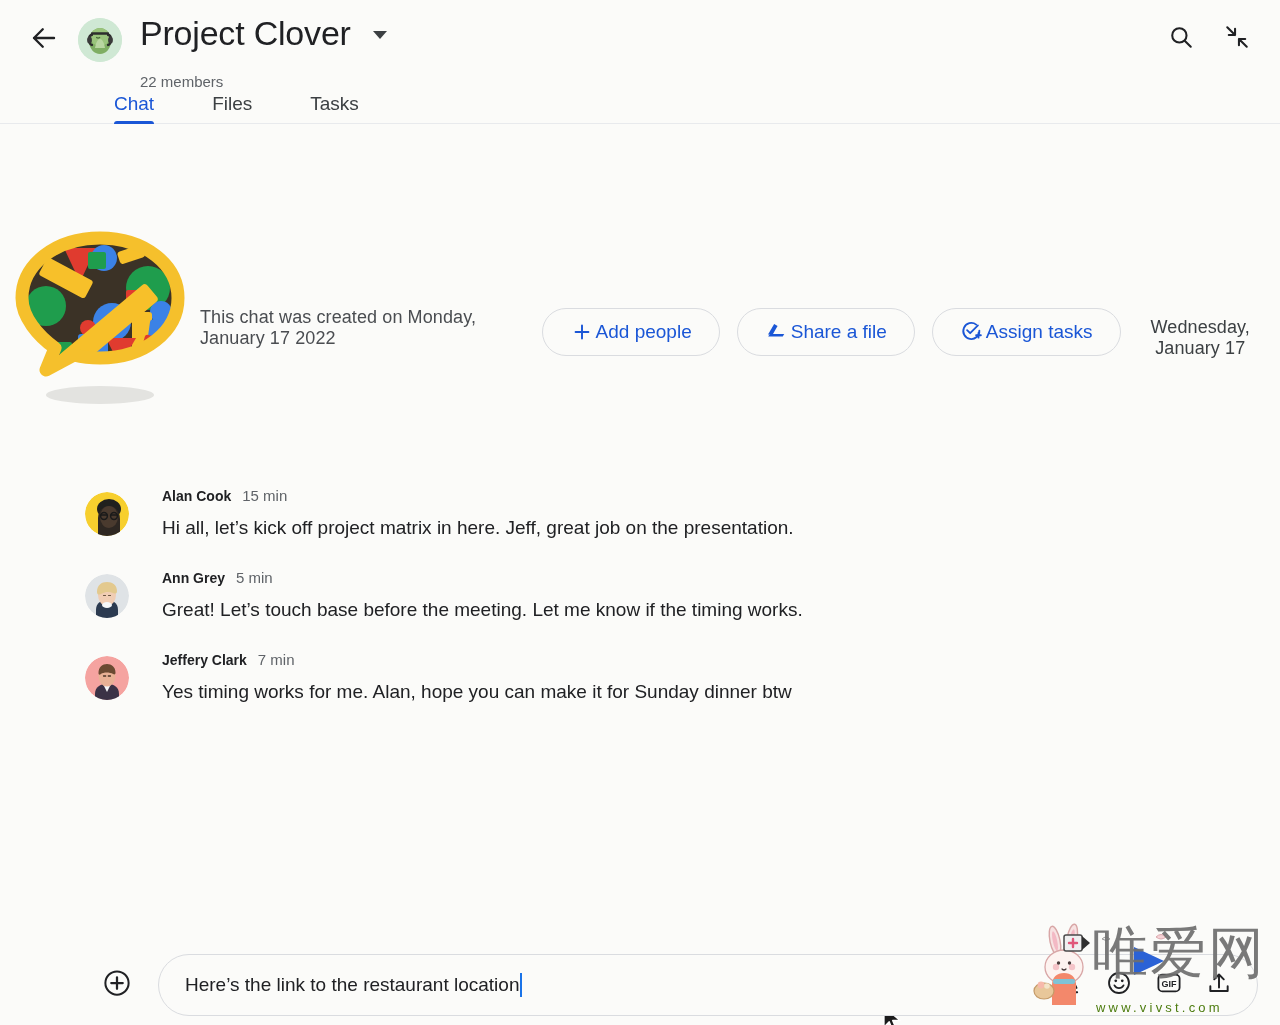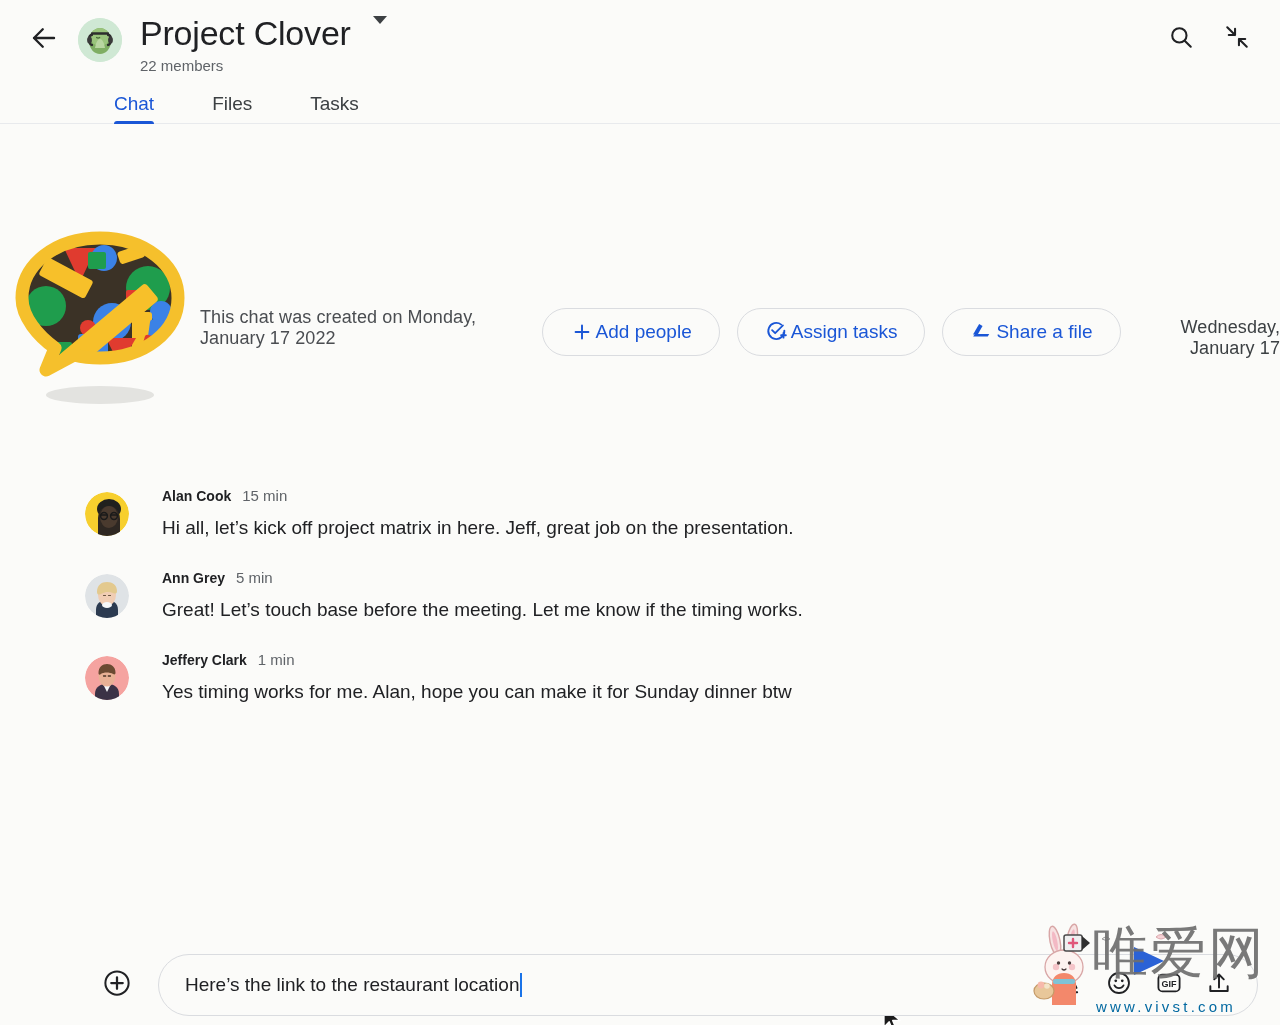--- a/index.html
+++ b/index.html
@@ -60,20 +60,21 @@
     margin-left: 18px;
     display: flex;
     flex-direction: column;
     justify-content: flex-start;
     flex: 1 1 auto;
     min-width: 0;
   }
 
   .title-row {
     display: flex;
+    align-items: center;
     gap: 22px;
     margin-top: -6px;
   }
 
   .room-title {
     font-size: 34px;
     font-weight: 400;
     letter-spacing: -0.2px;
     color: #202124;
     line-height: 42px;
@@ -84,21 +85,21 @@
     width: 0; height: 0;
     border-left: 7px solid transparent;
     border-right: 7px solid transparent;
     border-top: 8px solid #3c4043;
     margin-top: 4px;
   }
 
   .members {
     font-size: 15px;
     color: #5f6368;
-    margin-top: 2px;
+    margin-top: 18px;
     line-height: 20px;
   }
 
   .header-actions {
     position: absolute;
     right: 22px;
     top: 18px;
     display: flex;
     align-items: center;
     gap: 14px;
@@ -200,21 +201,21 @@
     width: 24px;
     height: 24px;
     display: flex;
     align-items: center;
     justify-content: center;
     flex: 0 0 auto;
   }
 
   .day-divider {
     margin-top: 38px;
-    text-align: right;
+    text-align: center;
     font-size: 18px;
     font-weight: 500;
     color: #3c4043;
     letter-spacing: 0.1px;
   }
 
   
   .messages {
     margin-top: 76px;
     padding: 0 0 0 85px;
@@ -341,23 +342,23 @@
     bottom: 4px;
     width: 252px;
     height: 102px;
     pointer-events: none;
   }
 
   .wm-url {
     position: absolute;
     left: 74px;
     bottom: 6px;
-    font-size: 15px;
+    font-size: 13px;
     letter-spacing: 3.2px;
-    color: #0369a1;
+    color: #4d7c0f;
     font-family: "Liberation Sans", sans-serif;
   }
 
   .wm-cn {
     position: absolute;
     left: 70px;
     top: 6px;
     font-size: 56px;
     line-height: 56px;
     color: #6f6f6f;
@@ -490,39 +491,39 @@
         <span class="chip-ico">
           <svg width="22" height="22" viewBox="0 0 24 24" fill="none">
             <path d="M12 5v14M5 12h14" stroke="#1a56d6" stroke-width="2.1" stroke-linecap="round"></path>
           </svg>
         </span>
         <span>Add people</span>
       </div>
 
       <div class="chip">
         <span class="chip-ico">
-          <svg width="23" height="23" viewBox="0 0 24 24" fill="none">
-            <path d="M20.2 11a8.4 8.4 0 1 1-3.3-6.2" stroke="#1a56d6" stroke-width="1.9" stroke-linecap="round"></path>
-            <path d="M7.4 10.6l3.2 3.2 8.1-8.1" stroke="#1a56d6" stroke-width="1.9" stroke-linecap="round" stroke-linejoin="round"></path>
-            <path d="M19.3 13.4v5M16.8 15.9h5" stroke="#1a56d6" stroke-width="1.9" stroke-linecap="round"></path>
-          </svg>
-        </span>
-        <span>Assign tasks</span>
-      </div>
-
-      <div class="chip">
-        <span class="chip-ico">
           <svg width="22" height="22" viewBox="0 0 24 24">
             <path d="M8.9 3.2L2.2 14.6h5.1l5.3-9.1-3.7-2.3z" fill="#1a56d6"></path>
             <path d="M2.9 16l-0.5 0.9h15.9l1.6-2.7H4.3L2.9 16z" fill="#1a56d6"></path>
             <path d="M14.6 4.2l6.5 11.1-2.4 0.9H8.4l6.2-12z" fill="#2f6fd8" opacity="0"></path>
             <path d="M9.6 2.9h4.1l7.1 12.2h-5.3L9.6 2.9z" fill="#1a56d6" opacity="0"></path>
           </svg>
         </span>
         <span>Share a file</span>
+      </div>
+
+      <div class="chip">
+        <span class="chip-ico">
+          <svg width="23" height="23" viewBox="0 0 24 24" fill="none">
+            <path d="M20.2 11a8.4 8.4 0 1 1-3.3-6.2" stroke="#1a56d6" stroke-width="1.9" stroke-linecap="round"></path>
+            <path d="M7.4 10.6l3.2 3.2 8.1-8.1" stroke="#1a56d6" stroke-width="1.9" stroke-linecap="round" stroke-linejoin="round"></path>
+            <path d="M19.3 13.4v5M16.8 15.9h5" stroke="#1a56d6" stroke-width="1.9" stroke-linecap="round"></path>
+          </svg>
+        </span>
+        <span>Assign tasks</span>
       </div>
     </div>
 
     <div class="day-divider">Wednesday, January 17</div>
   </div>
 
   <div class="messages">
 
     <div class="msg">
       <div class="msg-avatar">
@@ -572,21 +573,21 @@
           <path d="M10 38c0-7 5-10 12-10s12 3 12 10v8H10z" fill="#3b3246"></path>
           <path d="M18 28h8l-4 8z" fill="#f4f6f7"></path>
           <ellipse cx="22" cy="20" rx="8.5" ry="10.5" fill="#e8b195"></ellipse>
           <path d="M13.5 17c0-6 4-9 8.5-9s8.5 3 8.5 8.5c0 2-1 2.4-2.4 1.6-3.4-2-9.6-2-12.2 0-1.4 1-2.4 0.6-2.4-1.1z" fill="#6b4a32"></path>
           <path d="M18.5 20h2.2M23.3 20h2.2" stroke="#4a3427" stroke-width="1.3" stroke-linecap="round"></path>
         </svg>
       </div>
       <div class="msg-body">
         <div class="msg-head">
           <span class="msg-author">Jeffery Clark</span>
-          <span class="msg-time">1 min</span>
+          <span class="msg-time">7 min</span>
         </div>
         <div class="msg-text">Yes timing works for me. Alan, hope you can make it for Sunday dinner btw</div>
       </div>
     </div>
   </div>
 
   <div class="cursor">
     <svg width="20" height="28" viewBox="0 0 20 28">
       <path d="M1 1l0 20 5.2-5.2 3.4 8 3.4-1.5-3.4-7.8 7.4 0z" fill="#1b1b1b" stroke="#ffffff" stroke-width="1.3" stroke-linejoin="round"></path>
     </svg>

